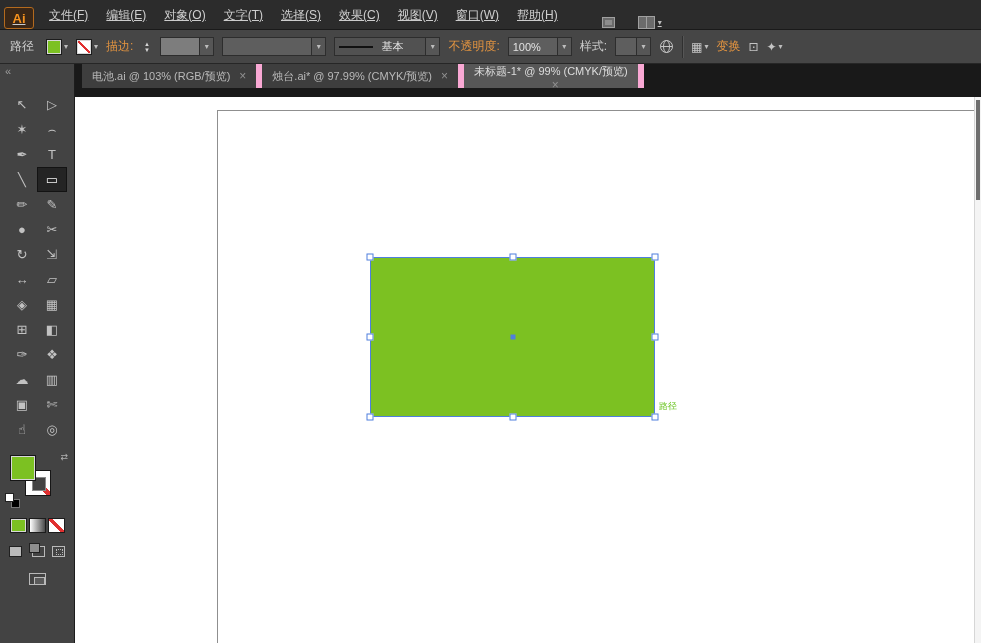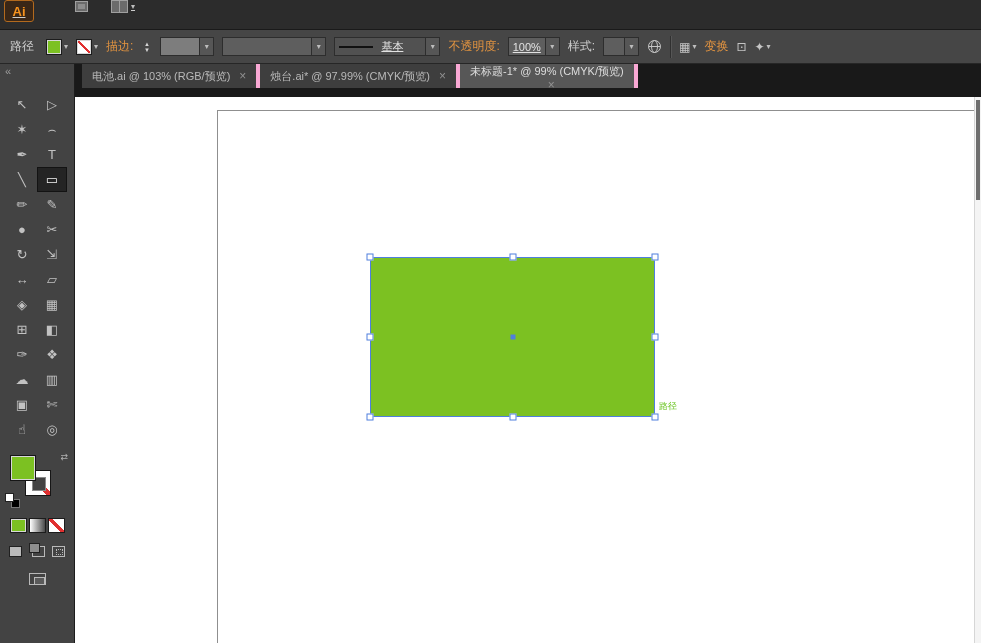--- a/index.html
+++ b/index.html
@@ -6,21 +6,21 @@
   html,body { width: 981px; height: 643px; overflow: hidden; }
   body {
     font-family: "Liberation Sans", "DejaVu Sans", sans-serif;
     background: #1d1d1d;
     font-size: 12px;
     color: #cccccc;
     -webkit-font-smoothing: antialiased;
   }
 
   
-  .menubar { height: 30px; background: #2c2c2c; display: flex; align-items: flex-start; border-bottom: 1px solid #1a1a1a; text-decoration: underline; }
+  .menubar { height: 30px; background: #2c2c2c; display: flex; align-items: flex-end; border-bottom: 1px solid #1a1a1a; text-decoration: underline; }
   .app-logo {
     width: 30px; height: 22px; margin: 0 6px 0 4px;
     background: #3a2717; border: 1px solid #b36a1e; border-radius: 3px;
     color: #f7931e; font-weight: bold; font-size: 13px;
     display: flex; align-items: center; justify-content: center;
   }
   .menu-items { display: flex; align-items: center; height: 100%; }
   .menu-item { padding: 0 9px; line-height: 30px; color: #cfcfcf; cursor: default; }
   .menubar-icons { display: flex; align-items: center; margin-left: 34px; gap: 22px; }
   .mb-icon { display: flex; align-items: center; gap: 3px; }
@@ -35,27 +35,27 @@
   }
   .ctx-label { margin-right: 4px; }
   .swatch-combo { display: flex; align-items: center; gap: 2px; }
   .cb-swatch { width: 16px; height: 16px; border: 1px solid #1c1c1c; box-shadow: inset 0 0 0 1px #d8d8d8; }
   .cb-fill { background: var(--fill-green, #7cc122); }
   .cb-stroke { background: linear-gradient(45deg, #ffffff 43%, #e03030 43%, #e03030 57%, #ffffff 57%); }
   .panel-link { color: var(--accent-orange, #e39440); cursor: default; }
   .stepper { display: flex; flex-direction: column; justify-content: center; width: 11px; }
   .stepper span { font-size: 6px; line-height: 6px; color: #d5d5d5; text-align: center; }
   .dd { height: 19px; background: #747474; border: 1px solid #2d2d2d; display: flex; align-items: center; }
-  .dd .dd-val { flex: 1; padding: 0 4px; font-size: 11px; color: #e2e2e2; overflow: hidden; text-decoration: underline; }
+  .dd .dd-val { flex: 1; padding: 0 4px; font-size: 11px; color: #e2e2e2; overflow: hidden; }
   .dd .dd-btn { width: 14px; height: 100%; background: #565656; border-left: 1px solid #2d2d2d; display: flex; align-items: center; justify-content: center; }
   .dd-weight { width: 54px; background: #7d7d7d; }
   .dd-profile { width: 104px; background: #5e5e5e; }
   .dd-brush { width: 106px; background: #515151; }
   .brush-line { display: inline-block; width: 34px; height: 2px; background: #111; margin: 0 4px; }
-  .dd-opacity { width: 52px; background: #5e5e5e; }
+  .dd-opacity { width: 64px; background: #5e5e5e; }
   .dd-style { width: 36px; background: #5e5e5e; }
   .cb-sep { width: 1px; height: 22px; background: #303030; box-shadow: 1px 0 0 #565656; }
   .cb-icon { display: flex; align-items: center; gap: 2px; color: #c5c5c5; font-size: 12px; }
 
   
   .main-row { display: flex; height: 579px; }
 
   
   .tools-panel { width: 75px; background: #434343; border-right: 1px solid #1c1c1c; position: relative; }
   .panel-header { height: 14px; padding: 2px 0 0 5px; color: #9d9d9d; font-size: 11px; line-height: 10px; margin-bottom: 14px; }
@@ -93,21 +93,21 @@
   .screen-row { display: flex; justify-content: center; margin-top: 16px; }
   .screen-mode-icon { position: relative; width: 17px; height: 12px; border: 1px solid #b9b9b9; background: #434343; }
   .screen-mode-icon::after { content: ""; position: absolute; left: 4px; top: 3px; width: 9px; height: 6px; border: 1px solid #b9b9b9; background: #5a5a5a; }
 
   
   .right-col { flex: 1; display: flex; flex-direction: column; min-width: 0; }
 
   
   .tabsbar { height: 33px; background: #191919; display: flex; align-items: flex-start; padding-left: 7px; }
   .tab { height: 24px; display: flex; align-items: center; padding: 0 10px; background: #3e3e3e;
-    color: #b9b9b9; font-size: 11px; border-right: 4px solid #f9a8d4; cursor: default; }
+    color: #b9b9b9; font-size: 11px; border-right: 6px solid #f9a8d4; cursor: default; }
   .tab.active { background: #575757; color: #dddddd; flex-direction: column; }
   .tab-close { margin-left: 9px; color: #919191; font-size: 12px; line-height: 12px; }
 
   
   .canvas { flex: 1; position: relative; background: #ffffff; overflow: hidden; }
   .artboard-edge-v { position: absolute; left: 142px; top: 13px; bottom: 0; width: 1px; background: #8f8f8f; }
   .artboard-edge-h { position: absolute; left: 142px; right: 0; top: 13px; height: 1px; background: #8f8f8f; }
 
   .sel-rect { position: absolute; left: 295px; top: 160px; width: 285px; height: 160px;
     background: var(--fill-green, #7cc122); border: 1px solid var(--selection-blue, #4f7fde); }
@@ -120,20 +120,31 @@
   .vscroll { position: absolute; right: 0; top: 0; bottom: 0; width: 7px; background: #f4f4f4; border-left: 1px solid #d6d6d6; }
   .vscroll-thumb { position: absolute; top: 3px; left: 1px; width: 4px; height: 100px; background: #6e6e6e; }
 
   svg { display: block; }
 </style>
 </head>
 <body>
 
 <div class="menubar">
   <div class="app-logo">Ai</div>
+  <div class="menu-items">
+    <span class="menu-item">文件(F)</span>
+    <span class="menu-item">编辑(E)</span>
+    <span class="menu-item">对象(O)</span>
+    <span class="menu-item">文字(T)</span>
+    <span class="menu-item">选择(S)</span>
+    <span class="menu-item">效果(C)</span>
+    <span class="menu-item">视图(V)</span>
+    <span class="menu-item">窗口(W)</span>
+    <span class="menu-item">帮助(H)</span>
+  </div>
   <div class="menubar-icons">
     <span class="mb-icon">
       <svg width="15" height="13">
           <rect x="1.5" y="1.5" width="12" height="10" fill="#6b6b6b" stroke="#a0a0a0"></rect>
           <rect x="4" y="4" width="7" height="5" fill="#8d8d8d"></rect>
         </svg>
     </span>
     <span class="mb-icon">
       <svg width="17" height="13">
           <rect x="0.5" y="0.5" width="16" height="12" fill="#6b6b6b" stroke="#a0a0a0"></rect>

